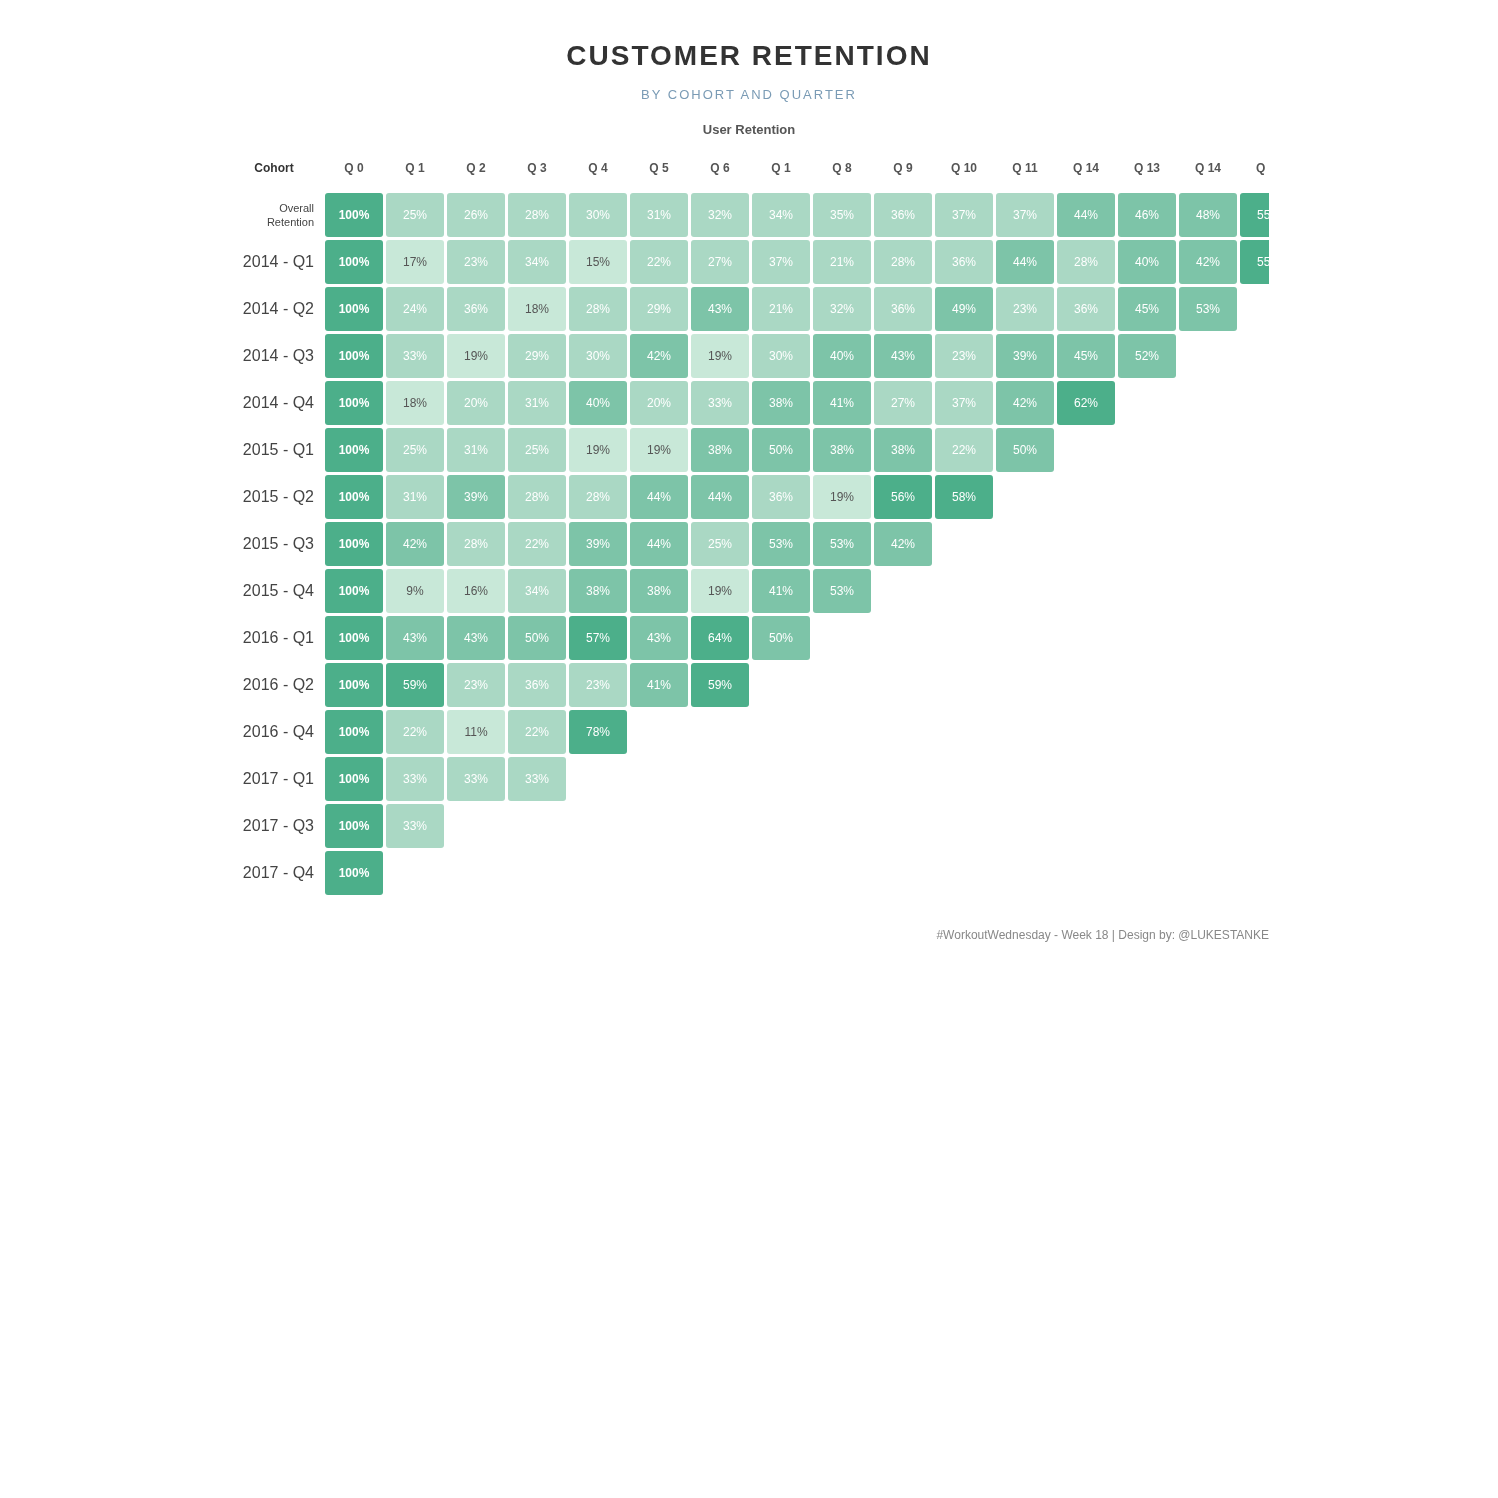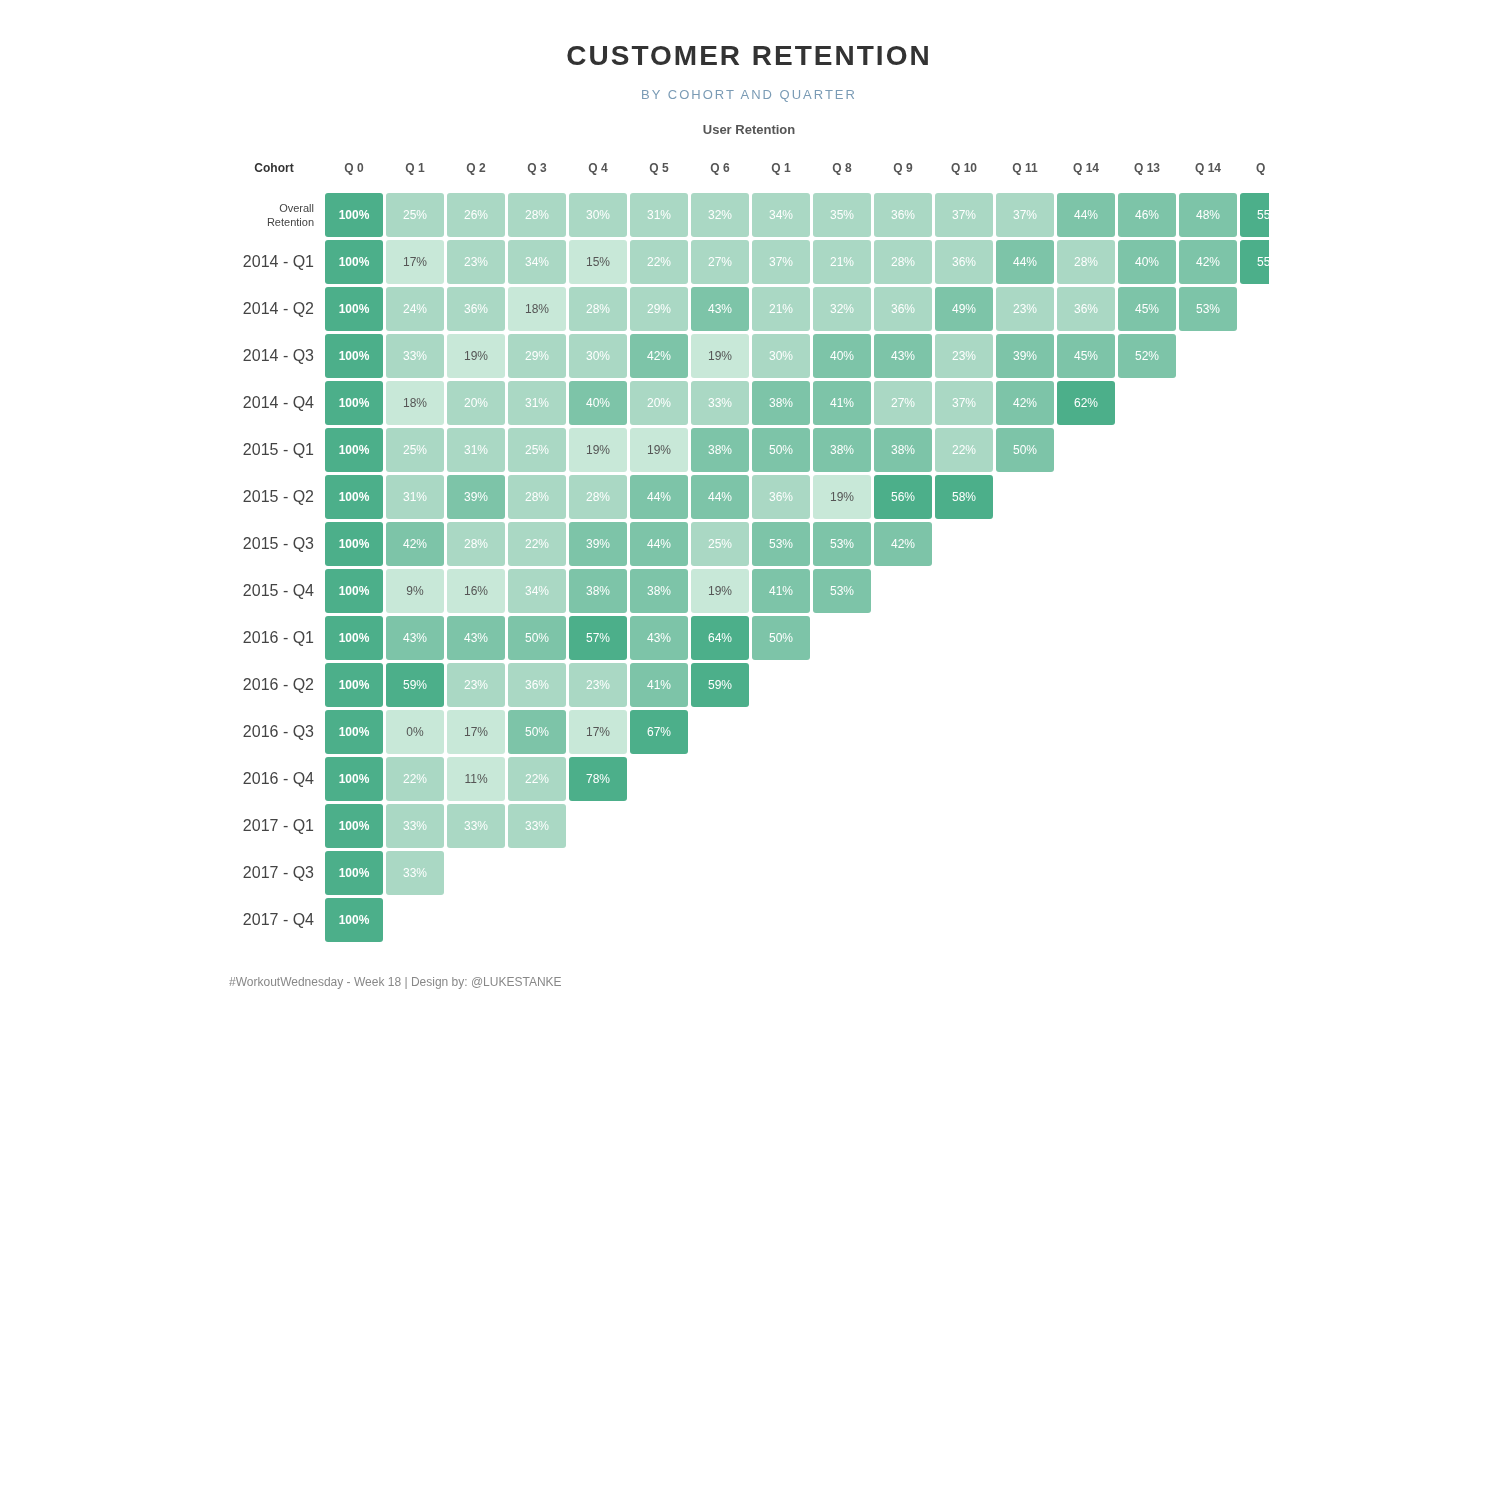--- a/index.html
+++ b/index.html
@@ -96,21 +96,21 @@
     }
     .cell-vlow {
       background-color: #c8e8d8;
       color: #555;
       border-radius: 3px;
     }
     .cell-empty {
       background: transparent;
     }
     .footer {
-      text-align: left;
+      text-align: right;
       margin-top: 30px;
       font-size: 12px;
       color: #888;
     }
     .overall-row td.cohort-cell {
       font-size: 11px;
       line-height: 1.3;
     }
   </style>
 </head>
@@ -351,39 +351,20 @@
             <td class="cell-empty"></td>
             <td class="cell-empty"></td>
             <td class="cell-empty"></td>
             <td class="cell-empty"></td>
             <td class="cell-empty"></td>
             <td class="cell-empty"></td>
             <td class="cell-empty"></td>
             <td class="cell-empty"></td>
           </tr>
           <tr>
-            <td class="cohort-cell"><span>2016 - Q3</span></td>
-            <td class="cell-100">100%</td>
-            <td class="cell-vlow">0%</td>
-            <td class="cell-vlow">17%</td>
-            <td class="cell-mid">50%</td>
-            <td class="cell-vlow">17%</td>
-            <td class="cell-high">67%</td>
-            <td class="cell-empty"></td>
-            <td class="cell-empty"></td>
-            <td class="cell-empty"></td>
-            <td class="cell-empty"></td>
-            <td class="cell-empty"></td>
-            <td class="cell-empty"></td>
-            <td class="cell-empty"></td>
-            <td class="cell-empty"></td>
-            <td class="cell-empty"></td>
-            <td class="cell-empty"></td>
-          </tr>
-          <tr>
             <td class="cohort-cell"><span>2016 - Q4</span></td>
             <td class="cell-100">100%</td>
             <td class="cell-low">22%</td>
             <td class="cell-vlow">11%</td>
             <td class="cell-low">22%</td>
             <td class="cell-high">78%</td>
             <td class="cell-empty"></td>
             <td class="cell-empty"></td>
             <td class="cell-empty"></td>
             <td class="cell-empty"></td>

